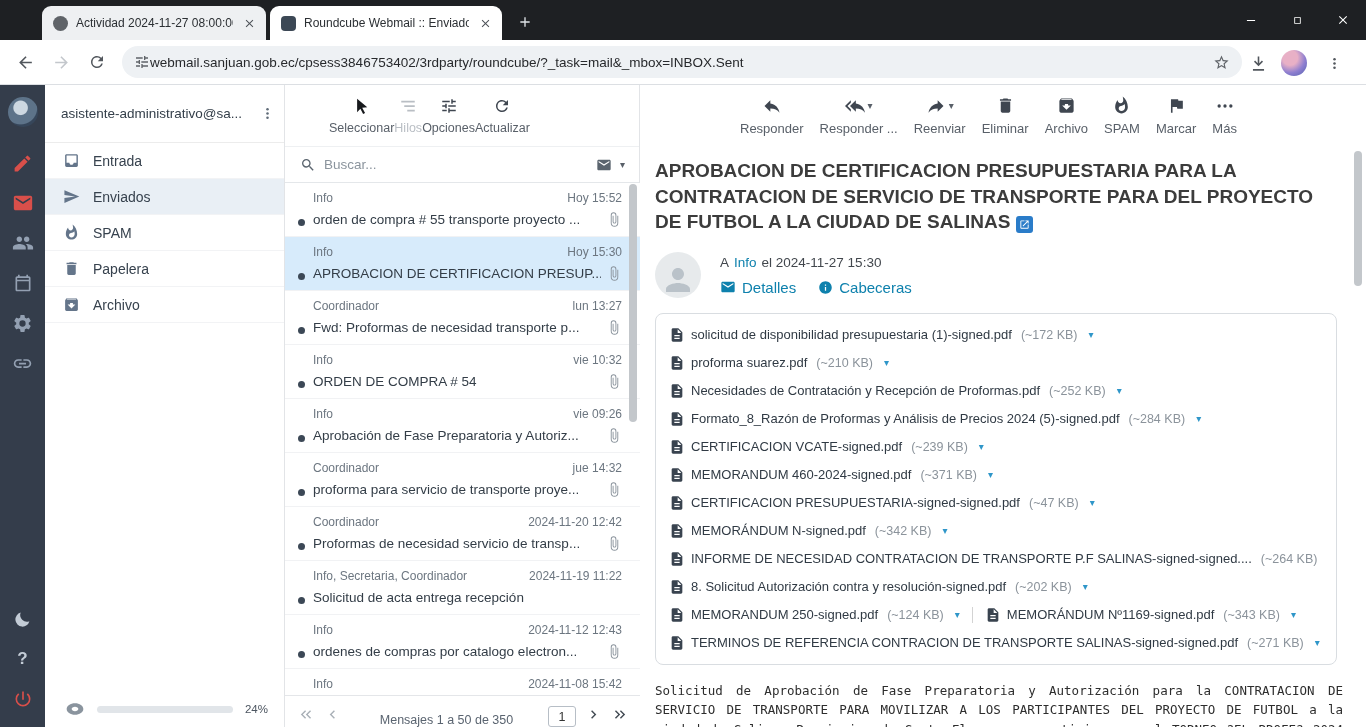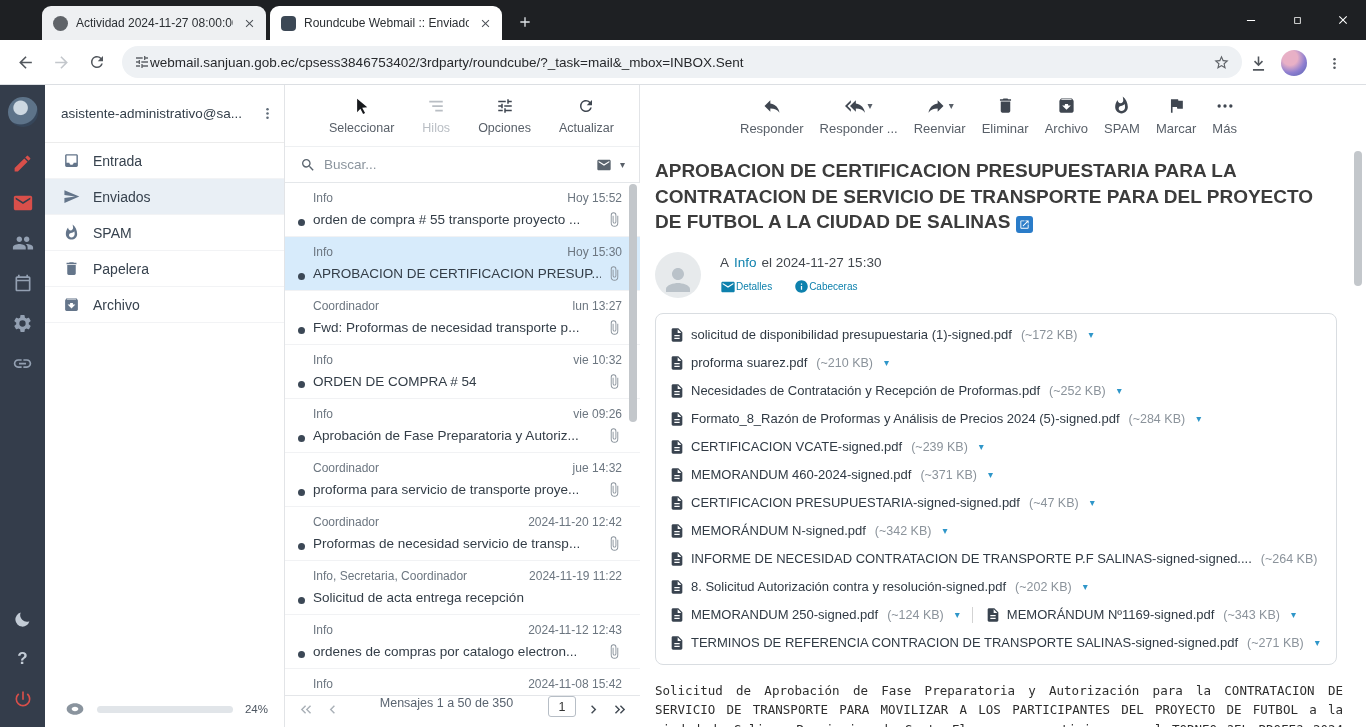--- a/index.html
+++ b/index.html
@@ -61,21 +61,21 @@
   .folder.sel{background:#e9eff5}
   .quota{position:absolute;left:0;bottom:0;width:100%;height:36px;display:flex;align-items:center;
     gap:12px;padding:0 16px 0 20px;color:#8a949e}
   .quota-track{flex:1;height:7px;border-radius:4px;background:#e1e5e9;overflow:hidden}
   .quota-fill{height:100%;background:#2a9df4;border-radius:4px}
   .quota-text{font-size:11.5px;color:#4c5560}
 
   
   .listp{position:absolute;left:285px;top:0;width:355px;height:642px;background:#fff;
     border-right:1px solid #e2e4e7}
-  .ltoolbar{height:61px;display:flex;align-items:center;padding-left:44px;gap:28px}
+  .ltoolbar{height:61px;display:flex;align-items:center;padding-left:44px;gap:0}
   .tbtn{display:flex;flex-direction:column;align-items:center;gap:5px;color:#3f4650}
   .tbtn .lbl{font-size:12.5px;color:#596069;white-space:nowrap}
   .tbtn.disabled{color:#b9bec4}
   .tbtn.disabled .lbl{color:#b9bec4}
   .iconrow{display:flex;align-items:center;gap:3px;height:20px}
   .caret{font-size:10px;color:#596069;line-height:1}
   .searchrow{height:37px;border-top:1px solid #eef0f2;border-bottom:1px solid #e4e7ea;
     display:flex;align-items:center;gap:8px;padding:0 14px 0 15px;color:#5a646e}
   .search-input{flex:1;border:none;outline:none;font-size:13.5px;color:#333;font-family:inherit;background:transparent}
   .search-input::placeholder{color:#8b949d}
@@ -84,42 +84,42 @@
   .mrow.sel{background:#d7ebfb}
   .mline1{display:flex;font-size:12px;color:#6c7680}
   .mdate{margin-left:auto}
   .mline2{display:flex;align-items:flex-end;margin-top:7px;gap:6px}
   .msubj{flex:1;font-size:13.5px;color:#333d47;white-space:nowrap;overflow:hidden}
   .dot{position:absolute;left:13px;top:36px;width:7px;height:7px;border-radius:50%;background:#3c4856}
   .mclip{color:#8b949d}
   .lscroll{position:absolute;right:1px;top:98px;width:9px;height:512px}
   .lthumb{position:absolute;top:1px;left:0;width:8px;height:238px;border-radius:4px;background:#c3c7cb}
   .lfooter{position:absolute;left:0;bottom:0;width:355px;height:32px;border-top:1px solid #e4e6e9;
-    display:flex;align-items:flex-start;padding:0 8px;background:#fff}
+    display:flex;align-items:flex-end;padding:0 8px;background:#fff}
   .pgbtn{width:26px;height:26px;display:flex;align-items:center;justify-content:center;color:#434b54}
   .pgbtn.dis{color:#a9b0b7}
   .pgrange{flex:1;text-align:center;font-size:12.5px;color:#5a6470}
   .pgbox{width:28px;height:21px;border:1px solid #b7bec6;border-radius:3px;display:flex;
     align-items:center;justify-content:center;font-size:12.5px;color:#333;margin-right:4px}
 
   
   .viewp{position:absolute;left:640px;top:0;width:726px;height:642px;background:#fff}
   .vtoolbar{height:61px;display:flex;align-items:center;padding-left:100px;gap:16px}
   .vtoolbar .tbtn .lbl{font-size:13px}
   .vcontent{position:absolute;left:0;top:61px;width:712px;height:581px;padding:12px 8px 0 15px;overflow:hidden}
   .subject{font-size:19px;font-weight:bold;color:#3c3c3c;line-height:25.5px;width:676px}
   .extlink{display:inline-flex;width:17px;height:17px;border-radius:3px;background:#2a7cc9;
     align-items:center;justify-content:center;vertical-align:-2px;margin-left:6px;color:#fff}
   .senderrow{display:flex;gap:19px;margin-top:17px}
   .mavatar{width:46px;height:46px;border-radius:50%;background:#e7eaec;display:flex;
     align-items:flex-end;justify-content:center;overflow:hidden;color:#bac2c9;flex:none}
   .sline1{display:flex;gap:5px;font-size:13.5px;color:#42474d;margin-top:3px}
   .link{color:#0e81ad;text-decoration:none;cursor:pointer}
   .sline2{display:flex;gap:22px;margin-top:9px;align-items:center}
-  .slink{display:flex;align-items:center;color:#0e81ad;font-size:10px}
+  .slink{display:flex;align-items:center;gap:6px;color:#0e81ad;font-size:15px}
   .attbox{margin-top:15px;border:1px solid #d9dde1;border-radius:8px;padding:7px 13px;width:682px}
   .attrow{height:28px;display:flex;align-items:center;overflow:hidden;white-space:nowrap}
   .att{display:flex;align-items:center;gap:6px}
   .att svg{color:#39434f}
   .aname{font-size:13px;color:#303a44;white-space:nowrap}
   .asize{font-size:12.5px;color:#8b939b;margin-left:3px;white-space:nowrap}
   .acaret{color:#2f96c9;font-size:10px;margin-left:5px}
   .vdiv{width:1px;height:16px;background:#d3d3d3;margin:0 12px;flex:none}
   .bodytext{margin-top:16px;font-family:"DejaVu Sans Mono",monospace;font-size:12.5px;
     line-height:19.5px;color:#2d2d2d;width:688px;text-align:justify}

